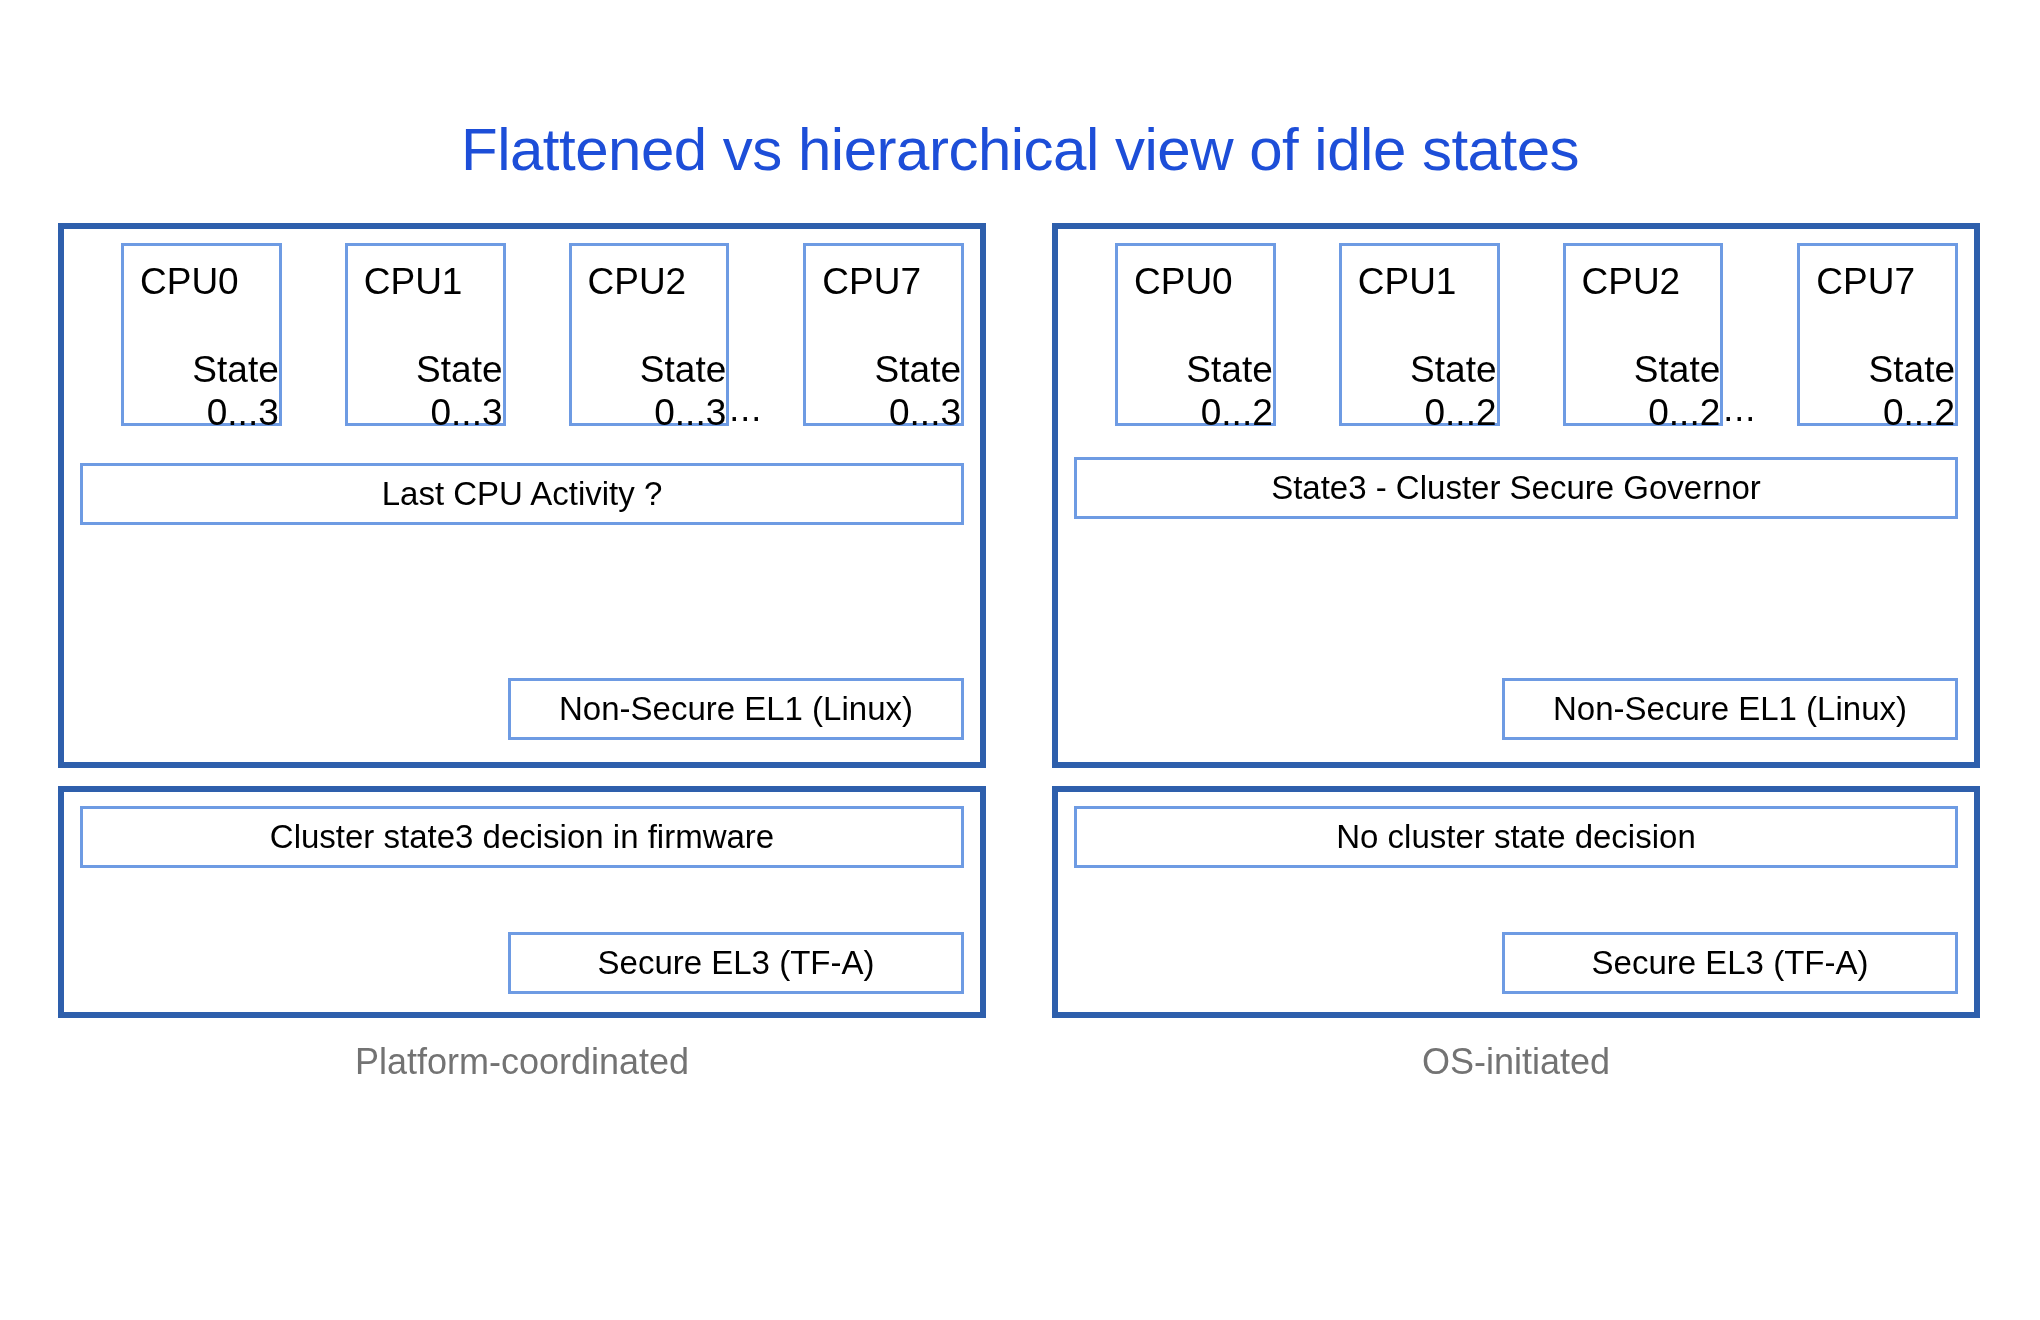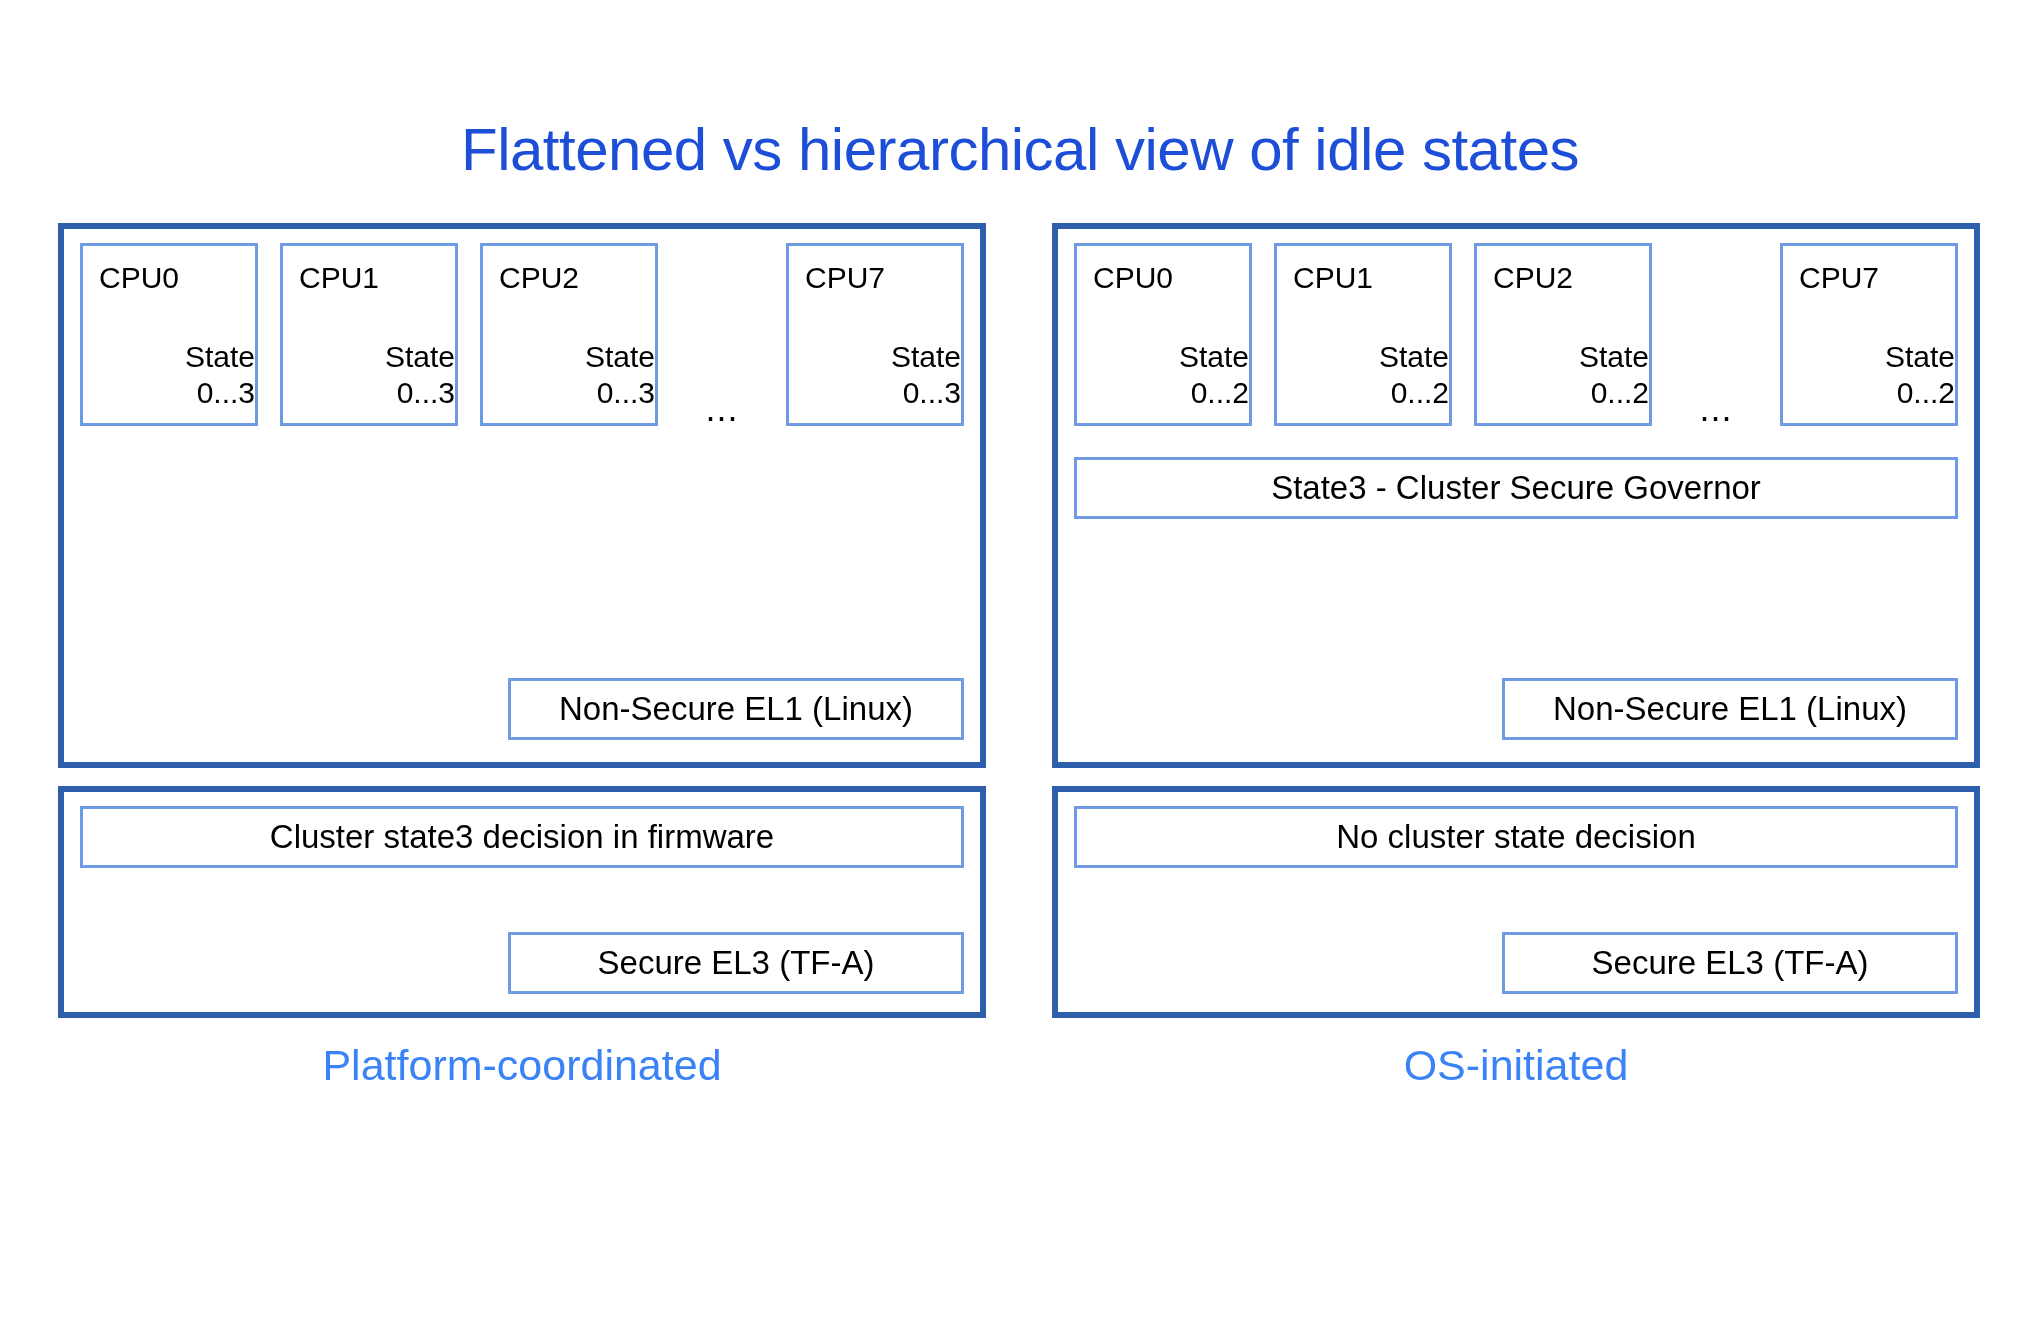--- a/index.html
+++ b/index.html
@@ -79,23 +79,24 @@
     height: 196px;
   }
   .cpu-box {
     box-sizing: border-box;
     border: 3px solid #6E9BE3;
     background: #ffffff;
     width: 178px;
     height: 183px;
     padding: 14px 0 0 16px;
     display: block;
-    font-size: 30px;
+    font-size: 37px;
     line-height: 1.18;
     white-space: nowrap;
+    margin-left: 41px;
   }
   .cpu-gap { width: 22px; flex: none; }
   .cpu-name { display: block; }
   .cpu-state {
     display: block;
     margin-top: 44px;
     text-align: right;
   }
   .cpu-state .state-word { display: block; }
   .cpu-state .state-range { display: block; }
@@ -132,23 +133,23 @@
 
   .panel-os .level-row { position: absolute; right: 16px; bottom: 22px; }
   .panel-fw .level-row { position: absolute; right: 16px; bottom: 18px; }
 
   
   .caption {
     position: absolute;
     top: 1042px;
     width: 928px;
     text-align: center;
-    font-size: 43px;
+    font-size: 36px;
     line-height: 1.1;
-    color: #3b82f6;
+    color: #737373;
     white-space: nowrap;
   }
   .caption.left  { left: 58px; }
   .caption.right { left: 1052px; }
 </style>
 </head>
 <body>
 
 <div class="slide-title">Flattened vs hierarchical view of idle states</div>
 
@@ -193,20 +194,21 @@
         <span class="cpu-state">
           <span class="state-word">State</span>
           <span class="state-range">0...3</span>
         </span>
       </div>
 
     </div>
 
     <div class="spacer-24"></div>
 
+    <div class="box wide-box">Last CPU Activity ?</div>
 
     <div class="level-row">
       <div class="box level-box">Non-Secure EL1 (Linux)</div>
     </div>
 
   </div>
 
   <div class="panel panel-fw">
 
     <div class="box wide-box">Cluster state3 decision in firmware</div>

